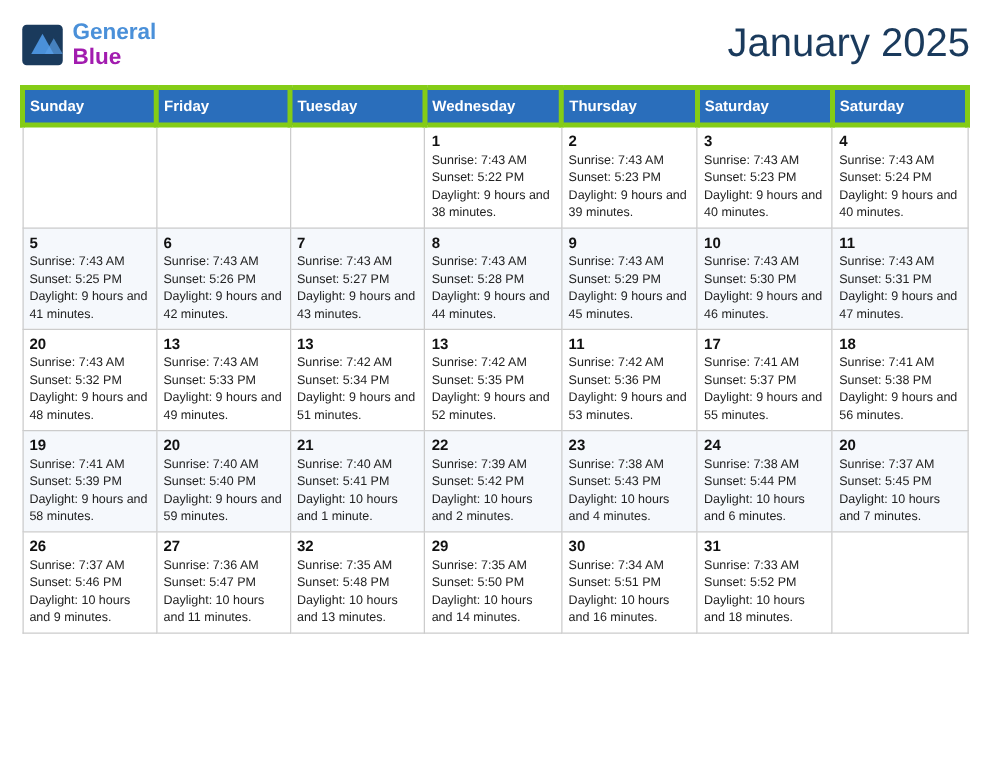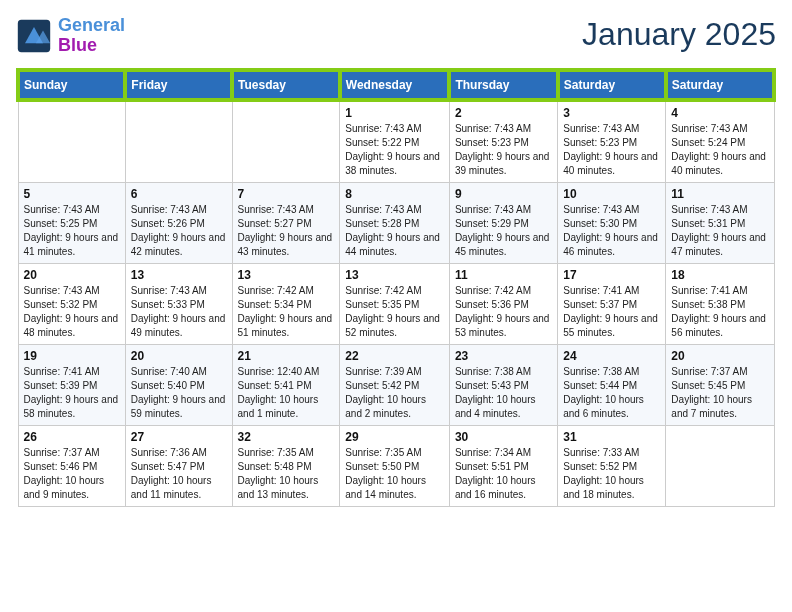--- a/index.html
+++ b/index.html
@@ -244,21 +244,21 @@
 Daylight: 9 hours and 58 minutes.</div>
         </td>
         <td>
           <div class="day-num">20</div>
           <div class="day-info">Sunrise: 7:40 AM
 Sunset: 5:40 PM
 Daylight: 9 hours and 59 minutes.</div>
         </td>
         <td>
           <div class="day-num">21</div>
-          <div class="day-info">Sunrise: 12:40 AM
+          <div class="day-info">Sunrise: 7:40 AM
 Sunset: 5:41 PM
 Daylight: 10 hours and 1 minute.</div>
         </td>
         <td>
           <div class="day-num">22</div>
           <div class="day-info">Sunrise: 7:39 AM
 Sunset: 5:42 PM
 Daylight: 10 hours and 2 minutes.</div>
         </td>
         <td>

